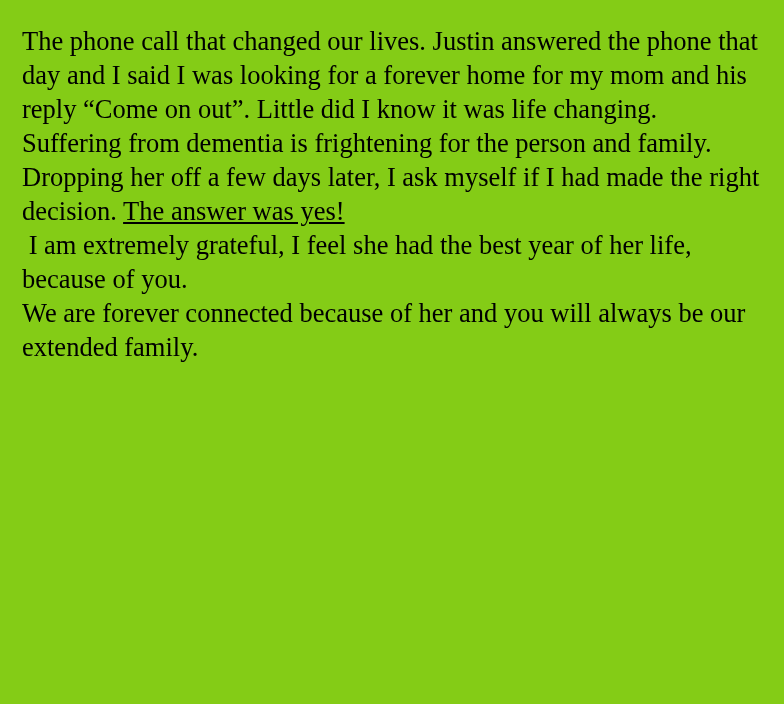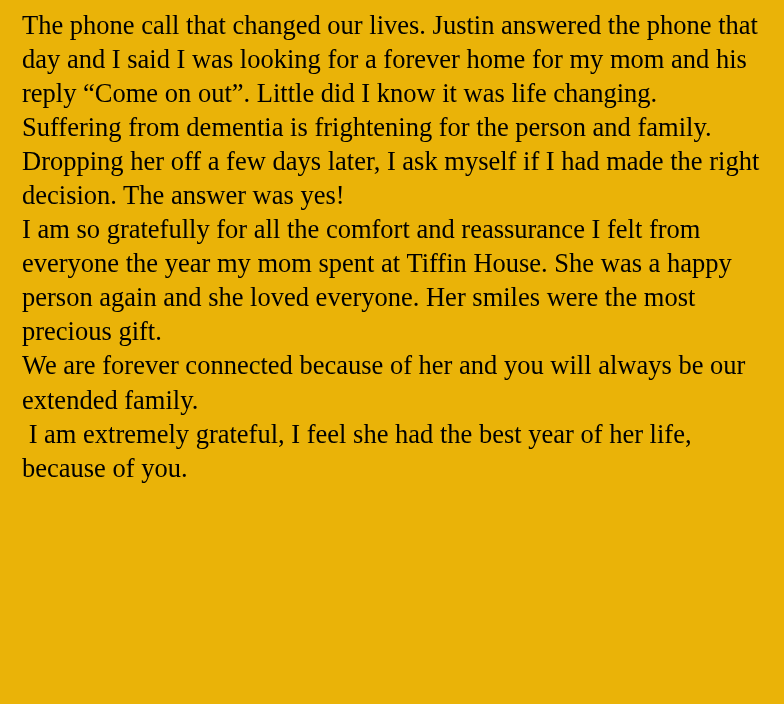--- a/index.html
+++ b/index.html
@@ -11,52 +11,52 @@
     width: 784px;
     height: 704px;
     font-family: "Liberation Serif", "DejaVu Serif", serif;
     color: #000000;
     overflow: hidden;
   }
   .page {
     box-sizing: border-box;
     width: 784px;
     height: 704px;
-    padding: 8px 22px 0 22px;
-    background: #eab308;
+    padding: 24px 22px 0 22px;
+    background: #84cc16;
   }
   .testimonial {
     font-size: 26.5px;
     line-height: 1.285;
     text-align: left;
   }
   .para {
     margin: 0;
     padding: 0;
     text-indent: 0;
   }
   .underline {
+    text-decoration: underline;
   }
   .lead-space {
     
     white-space: pre-wrap;
   }
 </style>
 </head>
 <body>
 
 <div class="page">
   <div class="testimonial">
 
     <p class="para">The phone call that changed our lives.  Justin answered the phone that day and I said I was looking for a forever home for my mom and his reply “Come on out”.  Little did I know it was life changing.</p>
 
     <p class="para"><span>Suffering from dementia is frightening for the person and family.  Dropping her off a few days later, I ask myself if I had made the right decision.   </span><span class="underline">The answer was yes!</span></p>
 
-    <p class="para">I am so gratefully for all the comfort and reassurance I felt from everyone the year my mom spent at Tiffin House. She was a happy person again and she loved everyone. Her smiles were the most precious gift.</p>
 
 
+    <p class="para lead-space"> I am extremely grateful, I feel she had the best year of her life, because of you.</p>
+
     <p class="para">We are forever connected because of her and you will always be our extended family.</p>
-
-    <p class="para lead-space"> I am extremely grateful, I feel she had the best year of her life, because of you.</p>
 
 
   </div>
 </div>
 
 </body></html>

